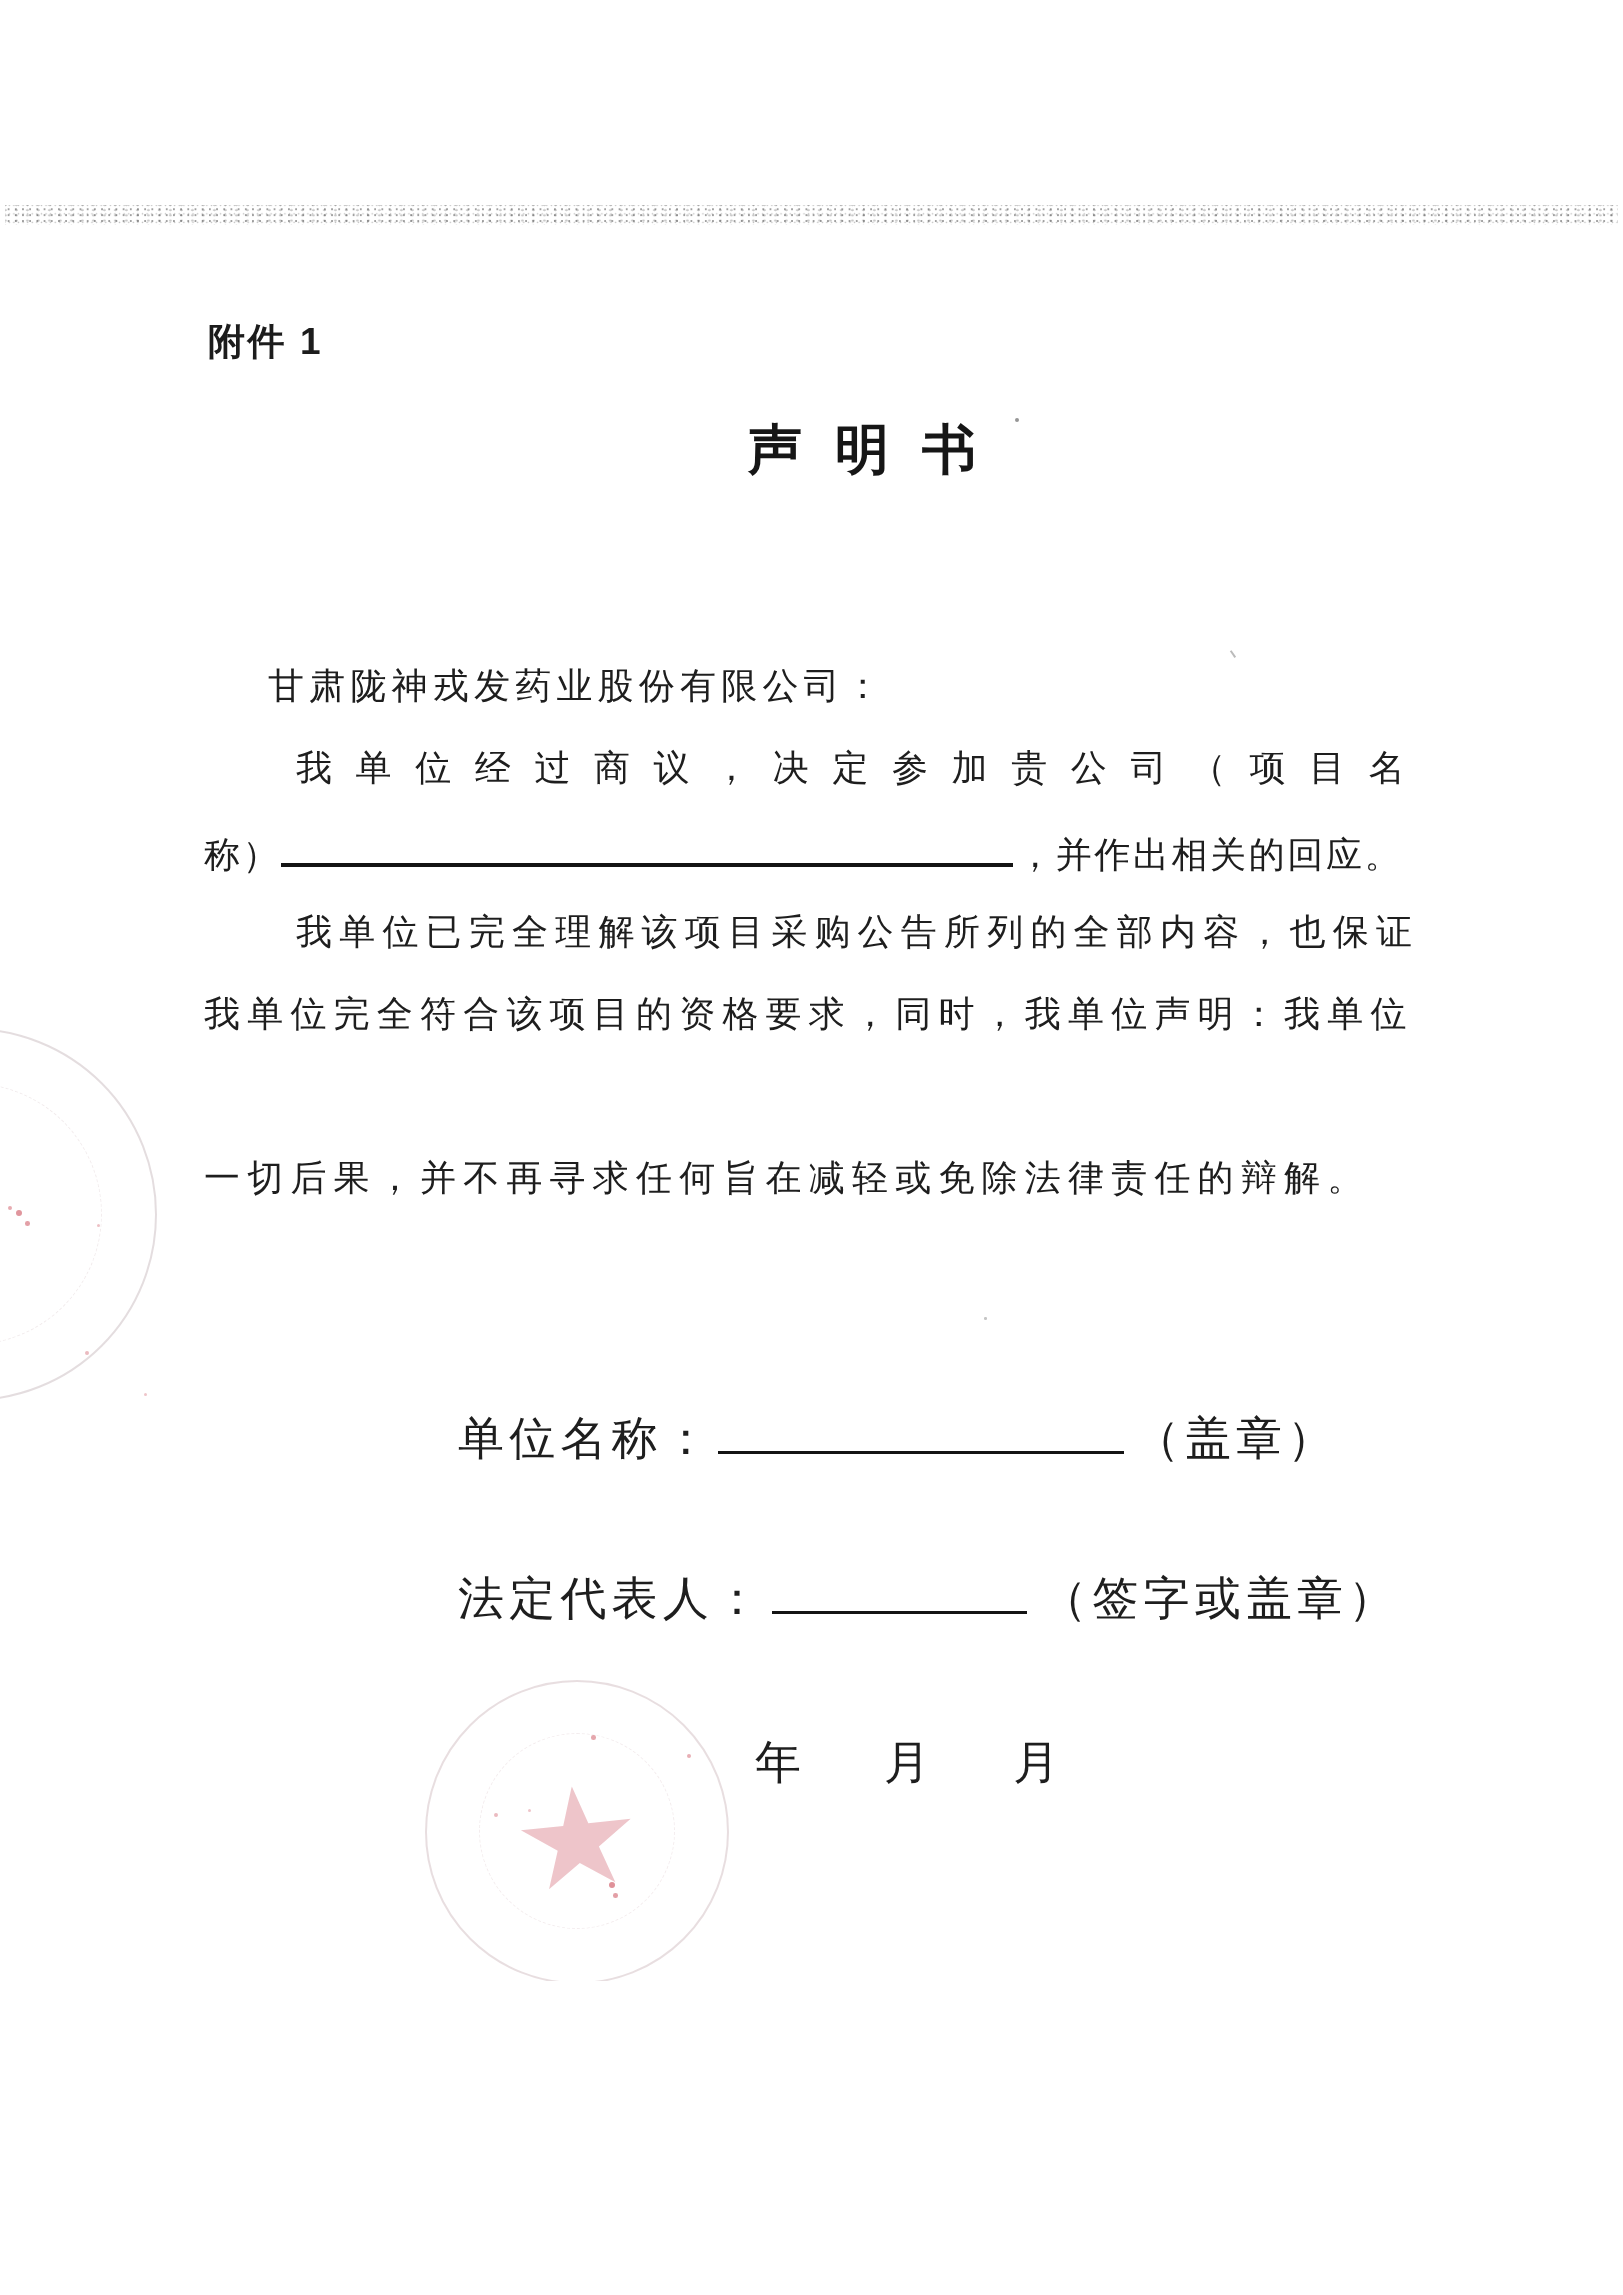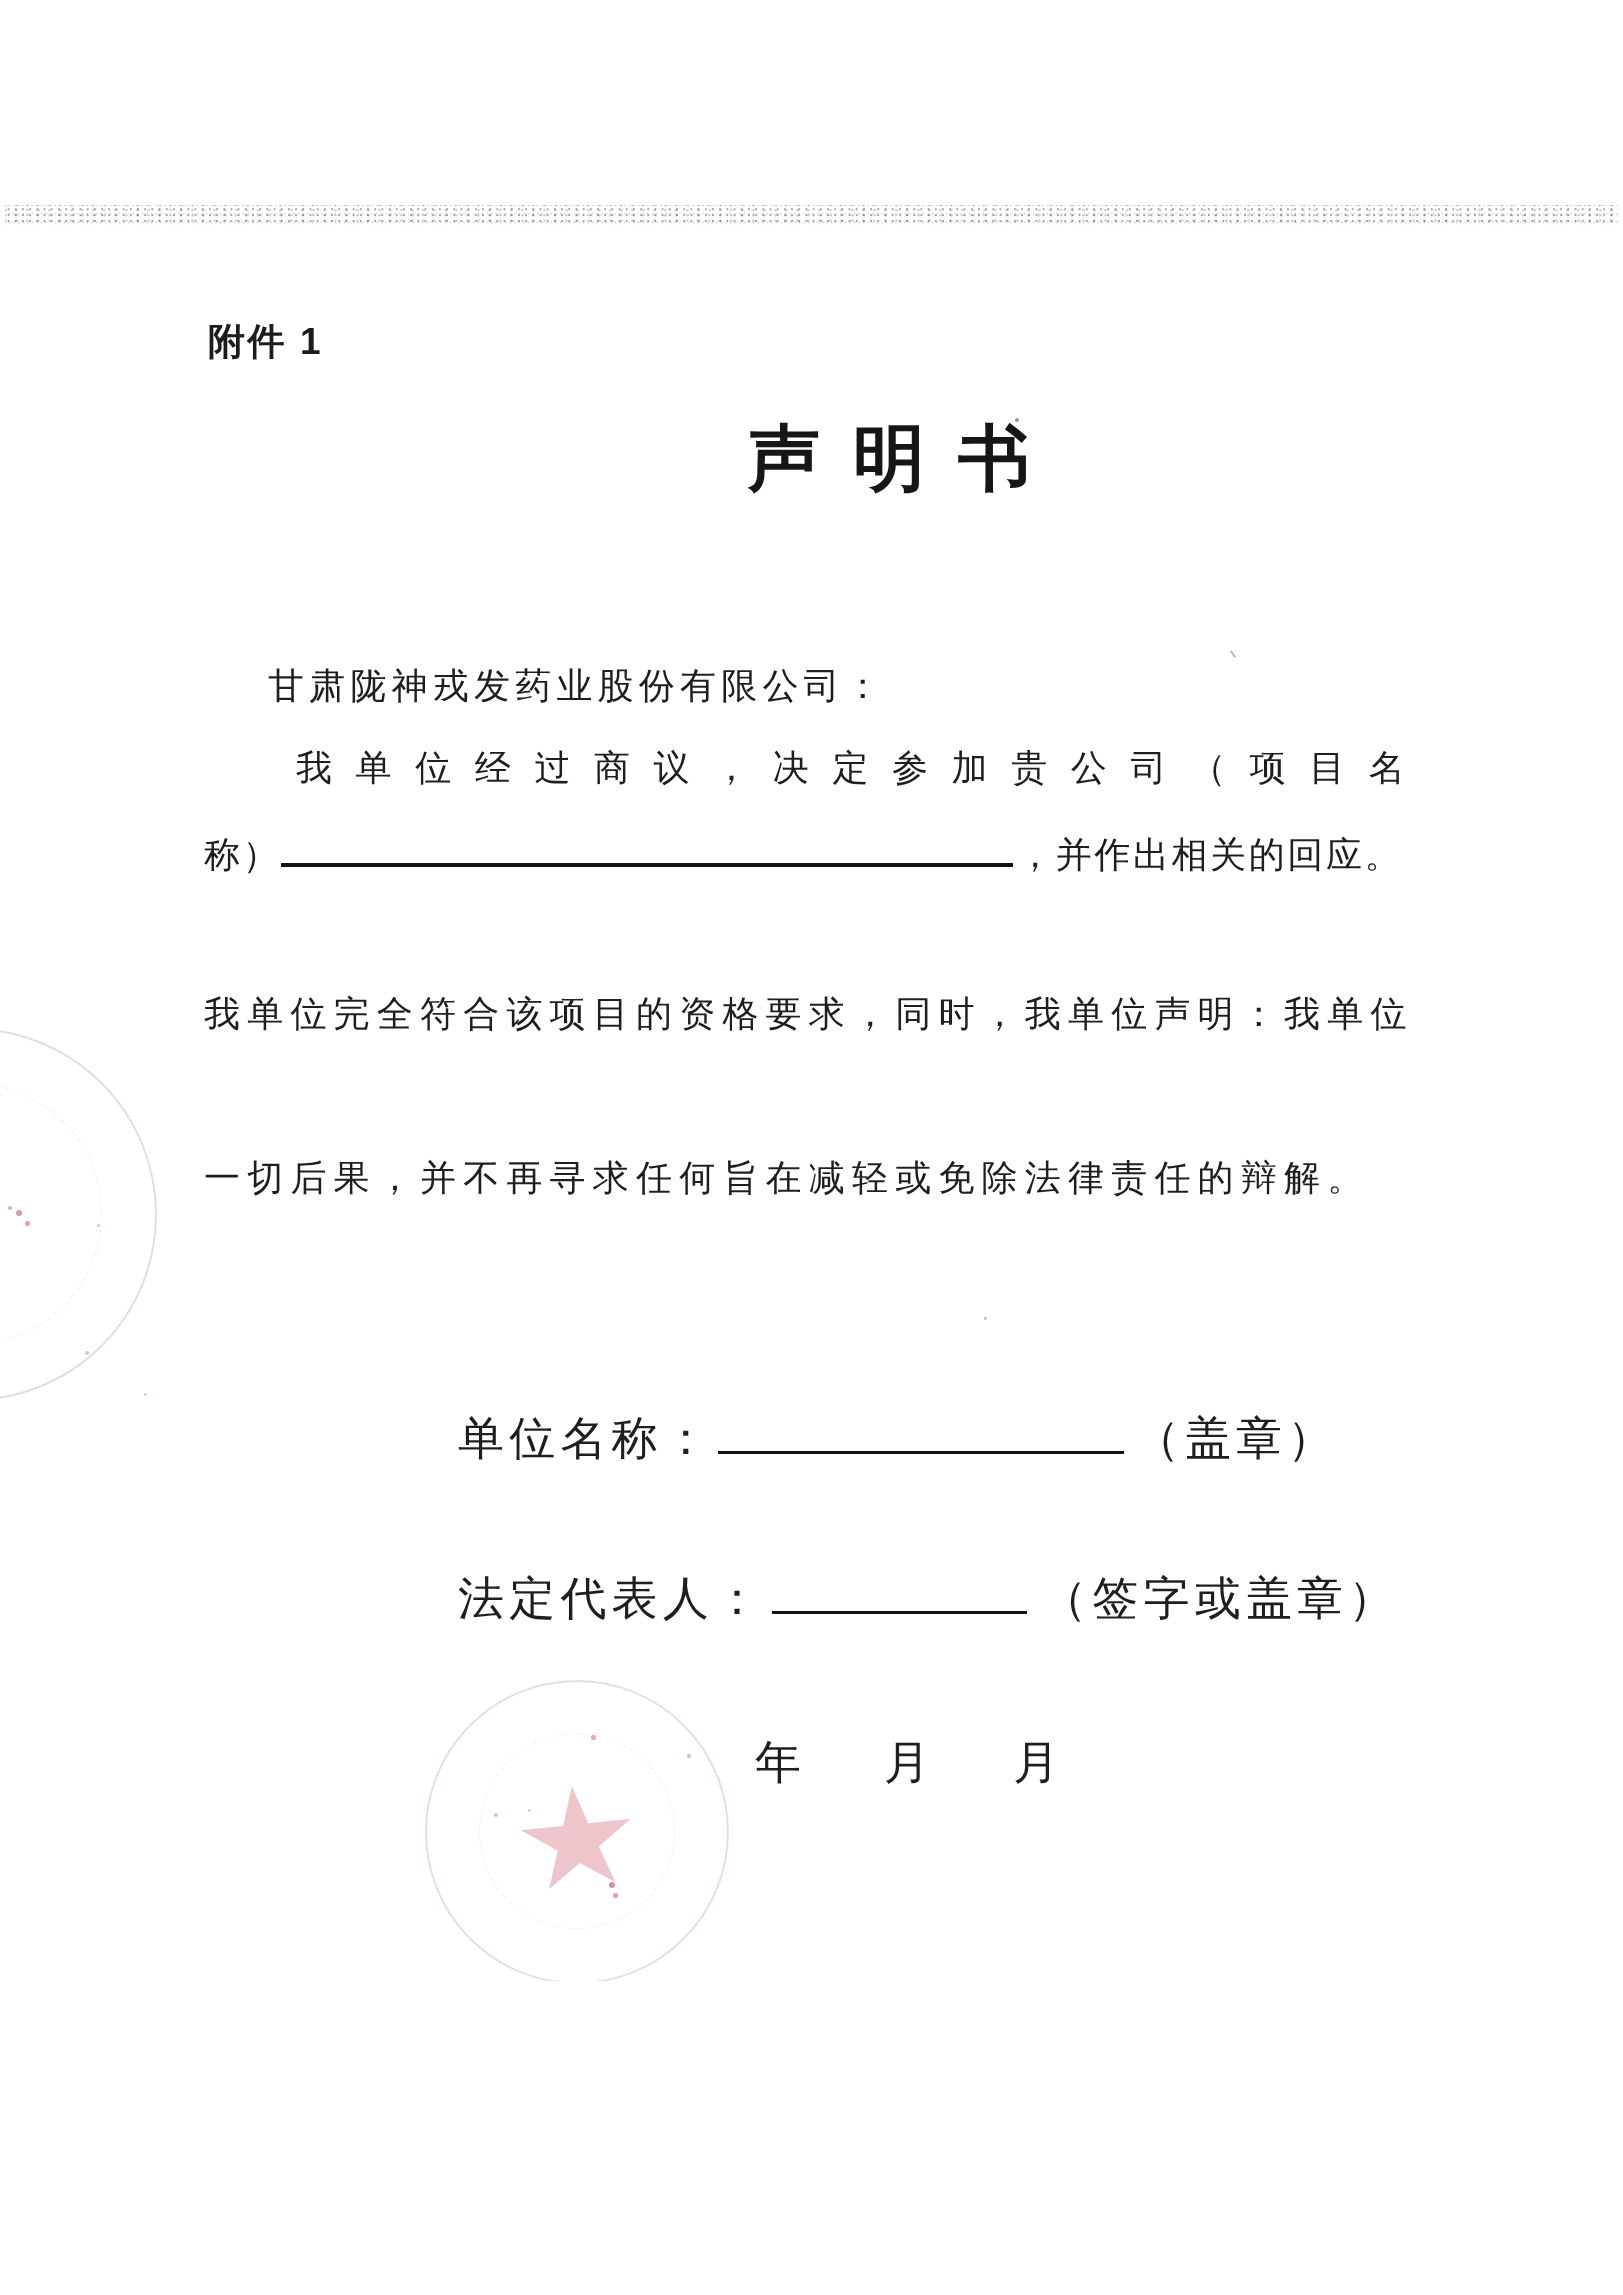--- a/index.html
+++ b/index.html
@@ -34,21 +34,21 @@
     font-family: "Liberation Sans", "DejaVu Sans", sans-serif;
     font-size: 37px; font-weight: 600;
     letter-spacing: 2.6px; line-height: 1;
     color: #1c1c1c;
   }
 
   .title {
     position: absolute;
     left: 748px; top: 422px;
     font-family: "Liberation Sans", "DejaVu Sans", sans-serif;
-    font-size: 72px; font-weight: 700;
+    font-size: 54px; font-weight: 700;
     letter-spacing: 33px; line-height: 1;
     color: #161616;
     white-space: nowrap;
   }
 
   .bodyline {
     position: absolute;
     font-size: 36px; line-height: 1.18;
     white-space: nowrap;
     color: #1e1e1e;
@@ -145,20 +145,21 @@
   <div class="attachment">附件 1</div>
 
   <div class="title">声明书</div>
 
   <div class="bodyline recipient">甘肃陇神戎发药业股份有限公司：</div>
 
   <div class="bodyline p1l1">我单位经过商议，决定参加贵公司（项目名</div>
 
   <div class="bodyline p1l2"><span>称）</span><span class="blank blank-project"></span><span>，并作出相关的回应。</span></div>
 
+  <div class="bodyline p2l1">我单位已完全理解该项目采购公告所列的全部内容，也保证</div>
   <div class="bodyline p2l2">我单位完全符合该项目的资格要求，同时，我单位声明：我单位</div>
   <div class="bodyline p2l4">一切后果，并不再寻求任何旨在减轻或免除法律责任的辩解。</div>
 
   <div class="sigline company-line"><span>单位名称：</span><span class="blank blank-company"></span><span>（盖章）</span></div>
 
   <div class="sigline legal-line"><span>法定代表人：</span><span class="blank blank-legal"></span><span>（签字或盖章）</span></div>
 
   <div class="sigline date-line">年 月 月</div>
 
 </div>

